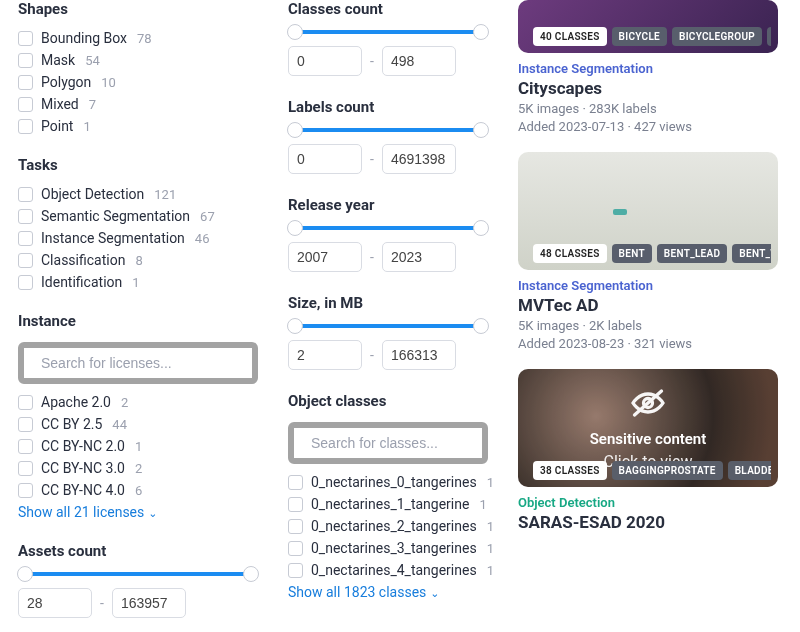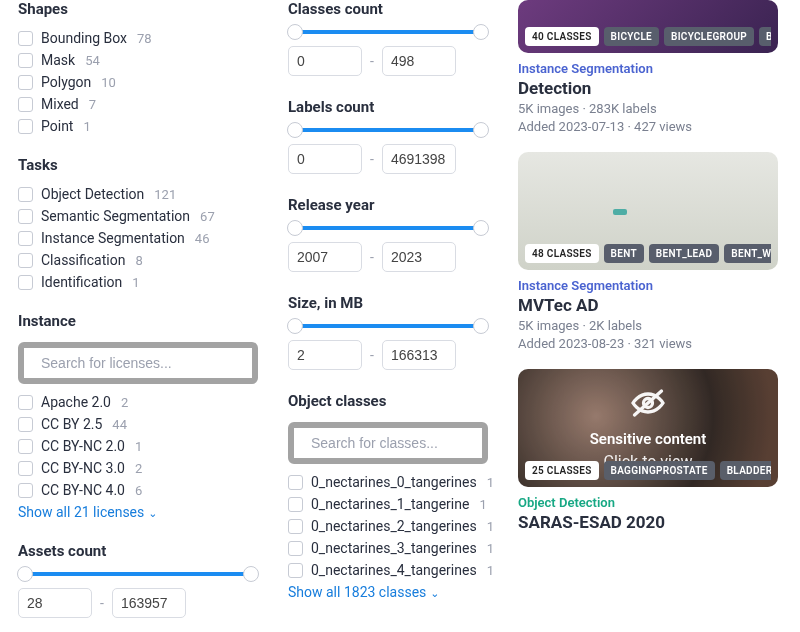--- a/index.html
+++ b/index.html
@@ -43,21 +43,21 @@
   .screw-shape { width: 80%; height: 22px; background: linear-gradient(90deg,#888 0 10%, repeating-linear-gradient(90deg,#777 0 4px,#999 4px 8px) 10% 100%); border-radius: 3px 40% 40% 3px / 3px 50% 50% 3px; position: relative; }
   .screw-shape::after { content:""; position:absolute; right:60%; top:42%; width:14px; height:6px; background:#2aa198; border-radius:2px; opacity:.8; }
 
   .sensitive { position:absolute; inset:0; display:flex; flex-direction:column; align-items:center; justify-content:center; color:#fff; gap:4px; background: rgba(0,0,0,.15); }
   .sensitive .eye { font-size: 34px; opacity:.95; }
   .sensitive .t1 { font-weight:600; font-size:15px; }
   .sensitive .t2 { font-size:16px; opacity:.9; }
 
   .tag-strip { position: absolute; left: 7px; bottom: 7px; right: 7px; display: flex; gap: 5px; overflow: hidden; }
   .tag { font-size: 10px; font-weight: 600; padding: 4px 7px; border-radius: 4px; white-space: nowrap; letter-spacing:.3px; }
-  .tag-white { background: #fff; color: #222; }
+  .tag-white { background: #fff; color: #222; margin-left: 8px; }
   .tag-dark { background: #585e6c; color: #fff; }
 
   .card-meta { margin-top: 8px; }
   .category-link { color: #4a63d0; font-weight: 600; font-size: 13px; }
   .category-link.green { color: #17a884; }
   .card-title { font-weight: 700; font-size: 17px; margin-top: 2px; }
   .card-sub { color: #7a8090; font-size: 13px; margin-top: 3px; }
 </style>
 </head>
 <body>
@@ -260,21 +260,21 @@
       <div class="thumb partial purple">
         <div class="tag-strip">
           <span class="tag tag-white">40 CLASSES</span>
           <span class="tag tag-dark">BICYCLE</span>
           <span class="tag tag-dark">BICYCLEGROUP</span>
           <span class="tag tag-dark">BRIDGE</span>
         </div>
       </div>
       <div class="card-meta">
         <div class="category-link">Instance Segmentation</div>
-        <div class="card-title">Detection</div>
+        <div class="card-title">Cityscapes</div>
         <div class="card-sub">5K images · 283K labels</div>
         <div class="card-sub">Added 2023-07-13 · 427 views</div>
       </div>
     </div>
 
     <div class="card">
       <div class="thumb screw">
         <div class="screw-shape"></div>
         <div class="tag-strip">
           <span class="tag tag-white">48 CLASSES</span>
@@ -298,21 +298,21 @@
             <svg width="36" height="30" viewBox="0 0 24 20" fill="none" stroke="#fff" stroke-width="2.2" stroke-linecap="round">
               <path d="M2 10s3.5-6 10-6 10 6 10 6-3.5 6-10 6S2 10 2 10z"></path>
               <circle cx="12" cy="10" r="3"></circle>
               <line x1="3" y1="18" x2="21" y2="2"></line>
             </svg>
           </div>
           <div class="t1">Sensitive content</div>
           <div class="t2">Click to view</div>
         </div>
         <div class="tag-strip">
-          <span class="tag tag-white">25 CLASSES</span>
+          <span class="tag tag-white">38 CLASSES</span>
           <span class="tag tag-dark">BAGGINGPROSTATE</span>
           <span class="tag tag-dark">BLADDERANASTO</span>
         </div>
       </div>
       <div class="card-meta">
         <div class="category-link green">Object Detection</div>
         <div class="card-title">SARAS-ESAD 2020</div>
       </div>
     </div>
 

